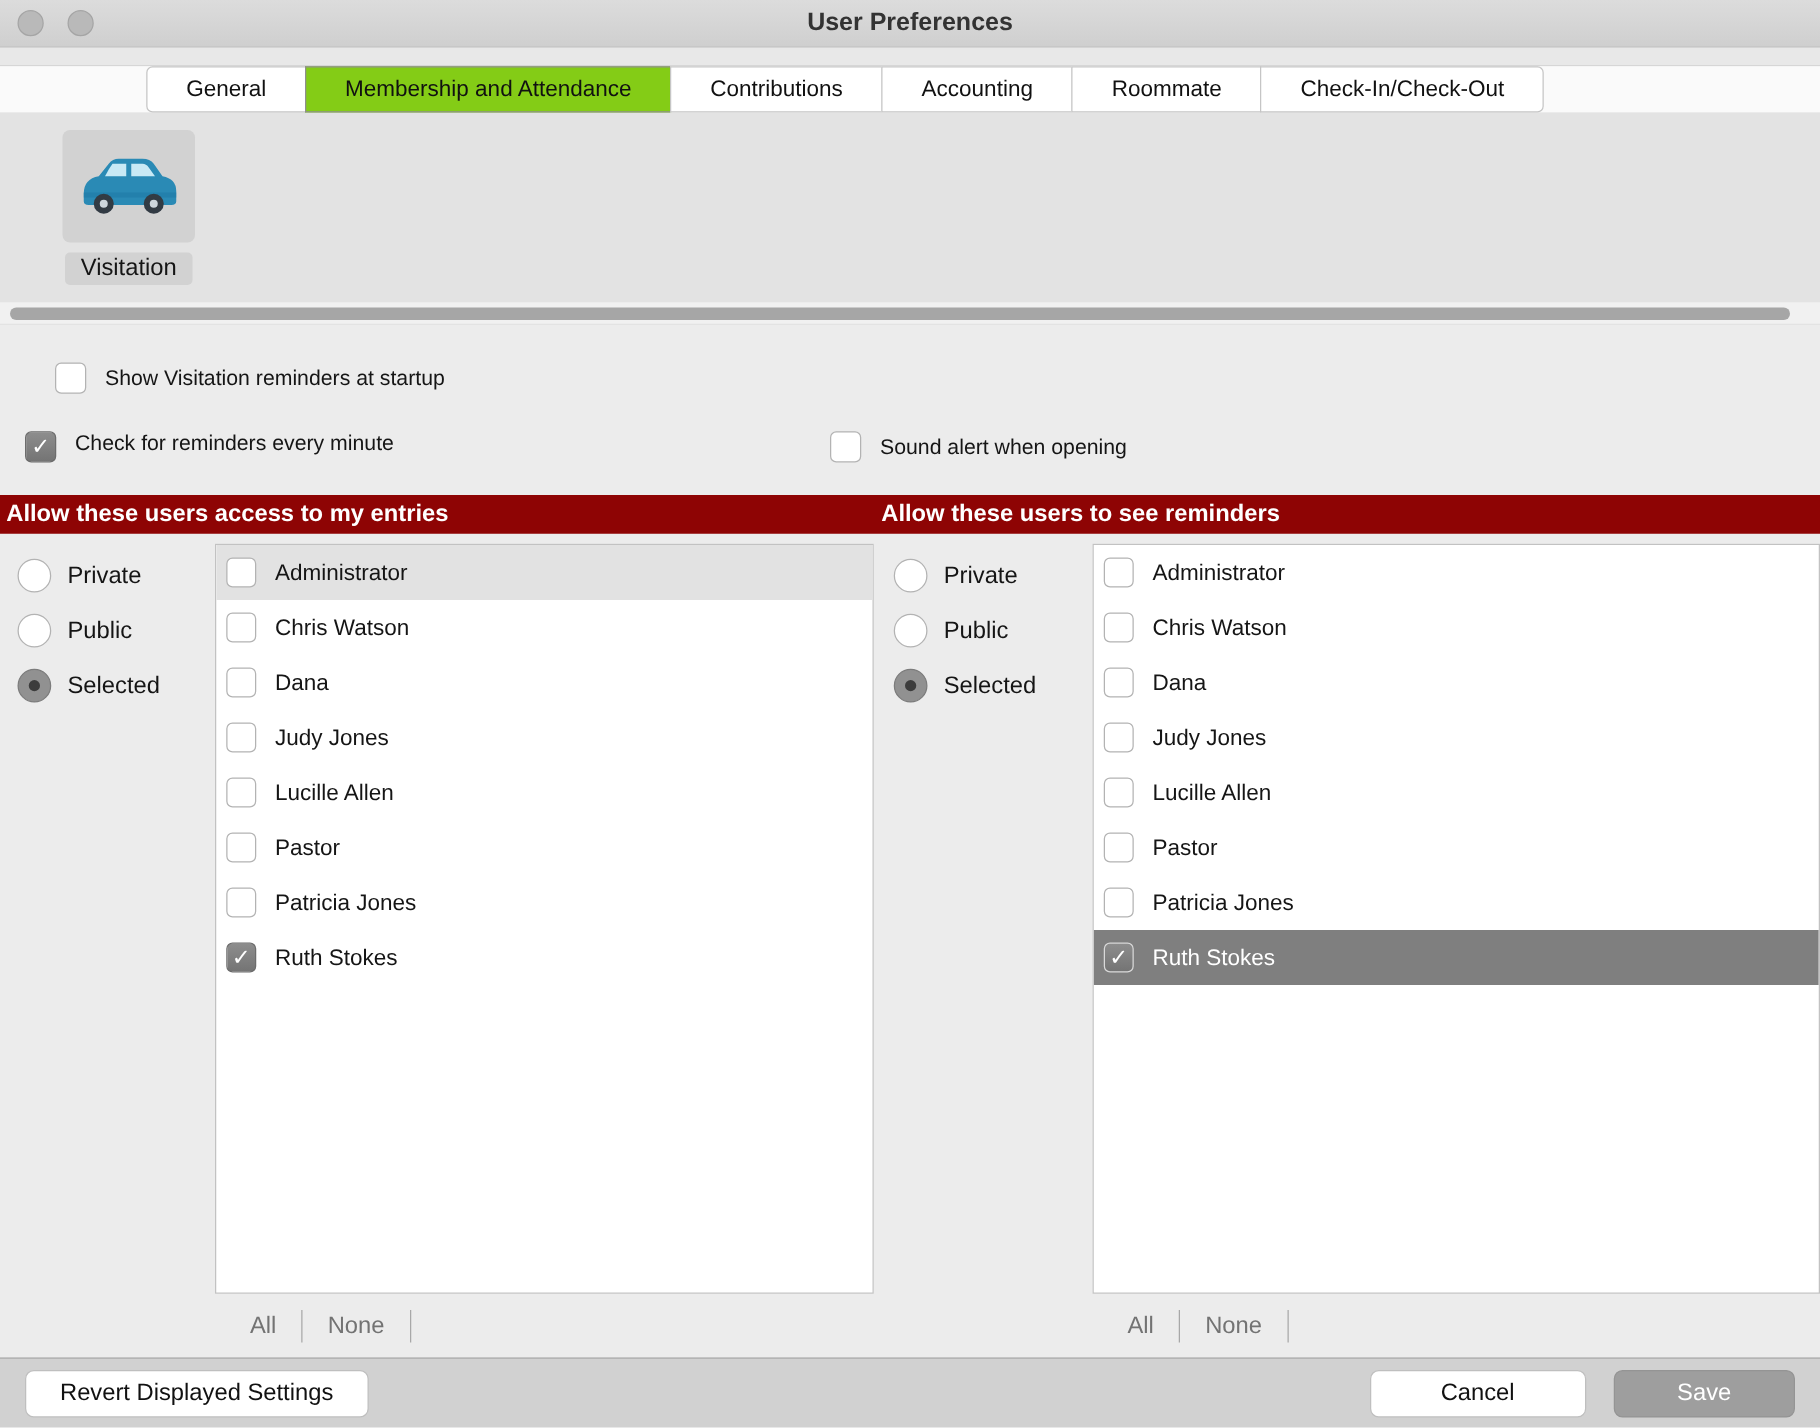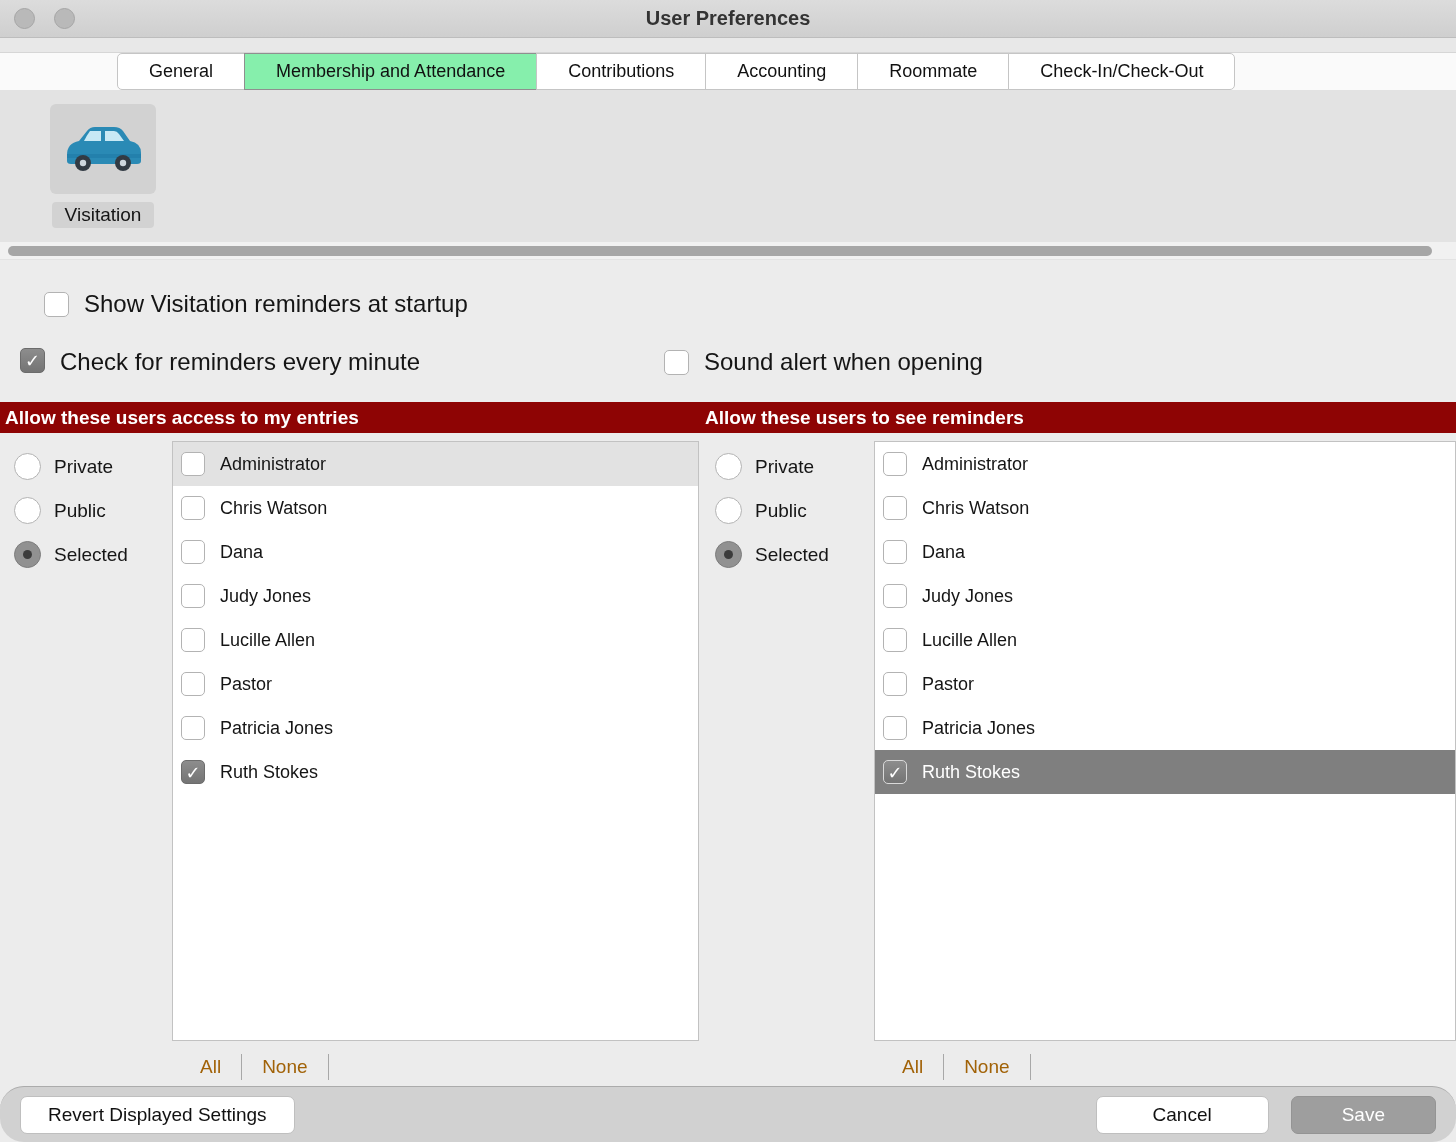--- a/index.html
+++ b/index.html
@@ -15,21 +15,21 @@
   .title { font-size:20px; font-weight:bold; color:#333; }
 
   .substrip { height:15px; background:#e8e8e8; border-bottom:1px solid #d6d6d6; }
 
   
   .tabrow { background:#fafafa; height:37px; display:flex; padding-left:117px; align-items:stretch; }
   .tab { display:flex; align-items:center; padding:0 31px; background:#fff; border:1px solid #c5c5c5;
          margin-left:-1px; font-size:18px; color:#111; white-space:nowrap; cursor:default; }
   .tab:first-child { margin-left:0; border-radius:5px 0 0 5px; }
   .tab:last-child { border-radius:0 5px 5px 0; }
-  .tab.active { background:#86efac; border-color:#8f8f8f; }
+  .tab.active { background:#84cc16; border-color:#8f8f8f; }
 
   
   .iconstrip { height:152px; background:#e3e3e3; padding:14px 0 0 50px; display:flex; gap:58px; }
   .icon-item { display:flex; flex-direction:column; align-items:center; }
   .icon-box { width:106px; height:90px; display:flex; align-items:center; justify-content:center; border-radius:6px; }
   .icon-item.selected .icon-box { background:#d2d2d2; }
   .icon-label { margin-top:8px; font-size:19px; padding:2px 13px; border-radius:4px; }
   .icon-item.selected .icon-label { background:#d2d2d2; }
 
   
@@ -39,21 +39,21 @@
   
   .options { padding:30px 0 26px; }
   .opt-row { display:flex; align-items:center; margin-left:44px; }
   .opt-row.first { margin-bottom:30px; }
   .opt-row2 { position:relative; display:flex; align-items:flex-start; margin-left:20px; }
   .opt-sound { position:absolute; left:644px; top:0; display:flex; align-items:center; }
   .cb { width:25px; height:25px; border:1px solid #b3b3b3; border-radius:5px; background:#fff; flex:none; position:relative; }
   .cb.checked { background:linear-gradient(#8d8d8d,#747474); border-color:#6c6c6c; }
   .cb.checked::after { content:"✓"; position:absolute; inset:0; display:flex; align-items:center; justify-content:center;
                        color:#fff; font-size:18px; font-weight:bold; font-family:"DejaVu Sans", sans-serif; }
-  .opt-label { font-size:24px; margin-left:15px; }
+  .opt-label { font-size:17px; margin-left:15px; }
 
   
   .redbar { display:flex; background:#8e0404; color:#fff; height:31px; align-items:center; font-size:19px; font-weight:bold; }
   .redbar .left { width:700px; padding-left:5px; }
   .redbar .right { padding-left:5px; }
 
   
   .panels { display:flex; height:659px; }
   .radio-col { width:172px; padding:20px 0 0 14px; flex:none; }
   .radio-col.rightcol { width:175px; padding-left:16px; }
@@ -69,25 +69,25 @@
   .listbox { width:527px; height:600px; background:#fff; border:1px solid #c2c2c2; margin-top:8px; overflow:hidden; }
   .stack.rightstack .listbox { width:auto; }
   .lrow { height:44px; display:flex; align-items:center; padding-left:8px; font-size:18px; }
   .lrow .cb { width:24px; height:24px; margin-right:15px; }
   .lrow.sel-light { background:#e2e2e2; }
   .lrow.sel-dark { background:#7f7f7f; color:#fff; }
   .lrow.sel-dark .cb { border-color:#d9d9d9; }
 
   .actions { display:flex; margin-top:13px; margin-left:8px; }
   .action-btn { font-size:19px; padding:2px 20px; background:transparent; border:none; border-right:1px solid #a8a8a8;
-                color:#a16207; font-family:inherit; cursor:default; }
+                color:#737373; font-family:inherit; cursor:default; }
 
   
   .footer { position:absolute; left:0; bottom:0; width:100%; height:56px; background:#d1d1d1; border-top:1px solid #ababab;
-            display:flex; align-items:center; padding:0 20px;border-radius:24px; }
+            display:flex; align-items:center; padding:0 20px; }
   .btn { height:38px; border-radius:7px; border:1px solid #bfbfbf; background:#fff; font-size:19px; color:#111;
          padding:0 27px; font-family:inherit; cursor:default; }
   .spacer { flex:1; }
   .btn.cancel { padding:0 56px; margin-right:22px; }
   .btn.save { background:#9e9e9e; border-color:#949494; color:#fff; padding:0 50px; }
 </style>
 </head>
 <body>
 
 <div class="window">

